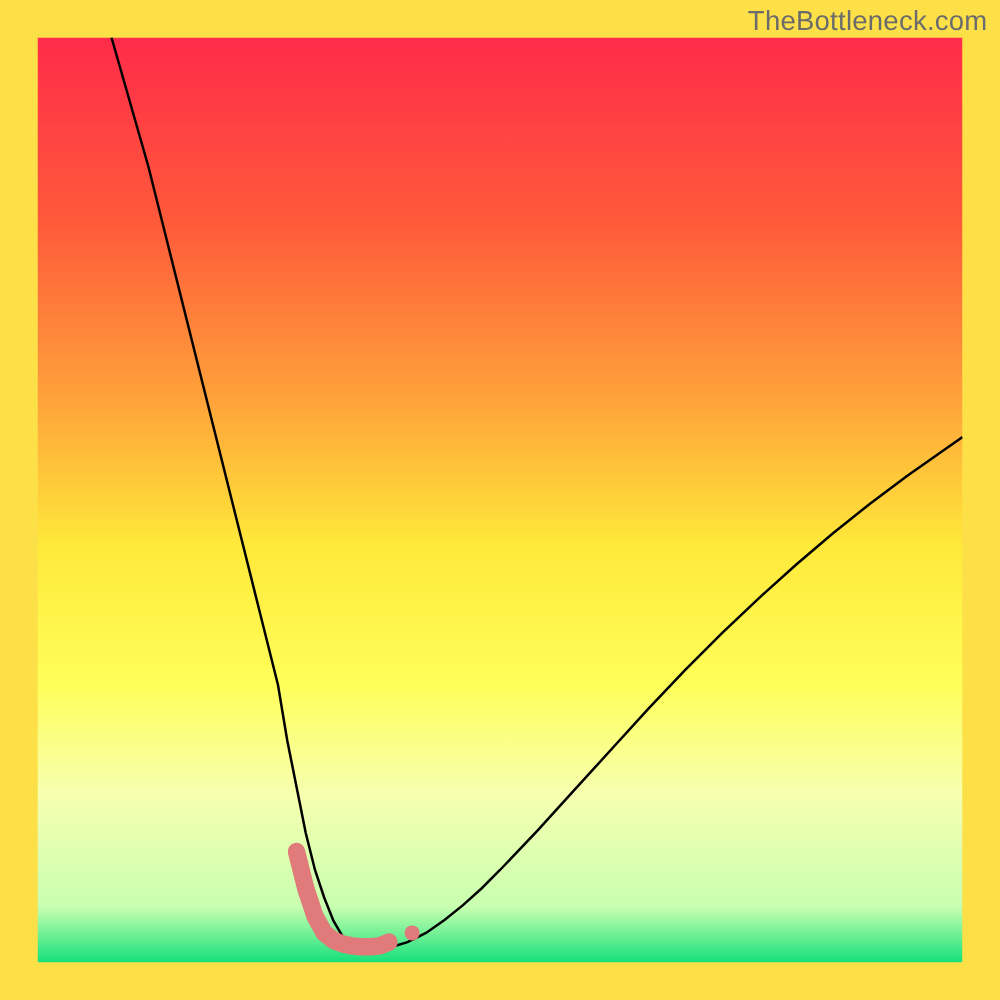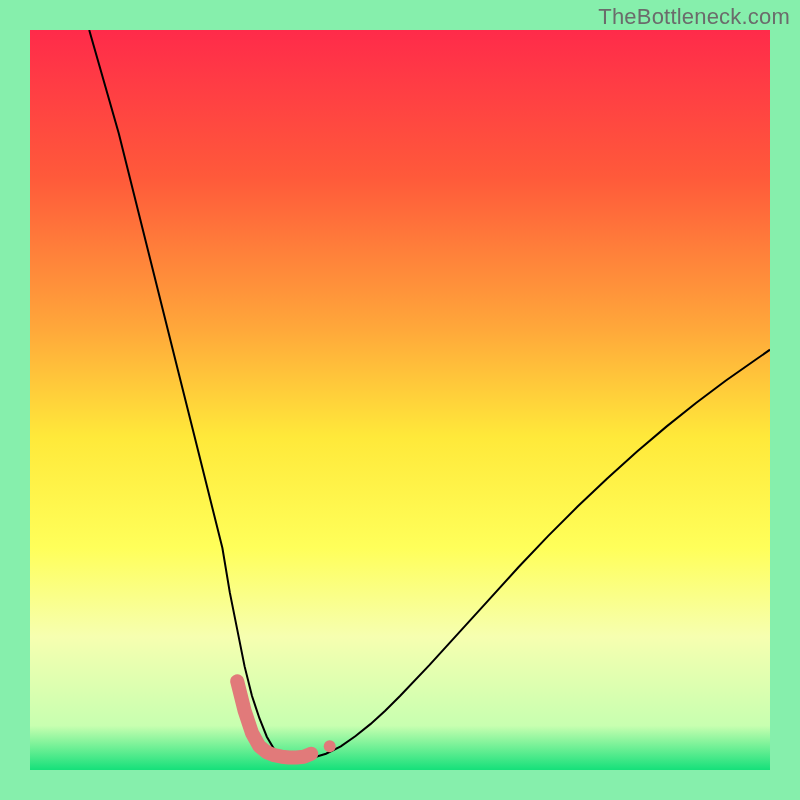--- a/index.html
+++ b/index.html
@@ -10,21 +10,21 @@
     background: #000;
     overflow: hidden;
     font-family: Arial, Helvetica, sans-serif;
   }
   .frame {
     position: absolute;
     top: 0;
     left: 0;
     width: 800px;
     height: 800px;
-    background: #86efac;
+    background: #fde047;
   }
   .watermark {
     position: absolute;
     top: 4px;
     right: 10px;
     color: #6b6b6b;
     font-size: 22px;
     font-weight: 400;
     letter-spacing: 0.2px;
     z-index: 50;

